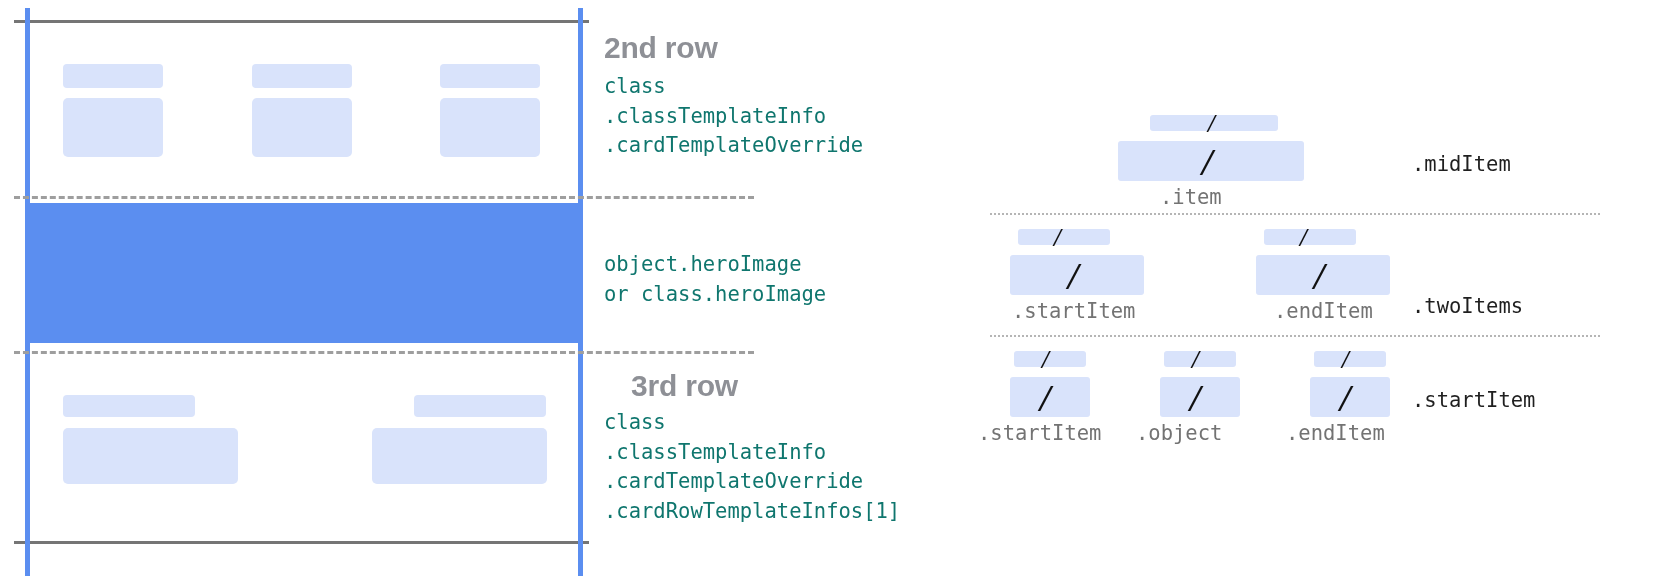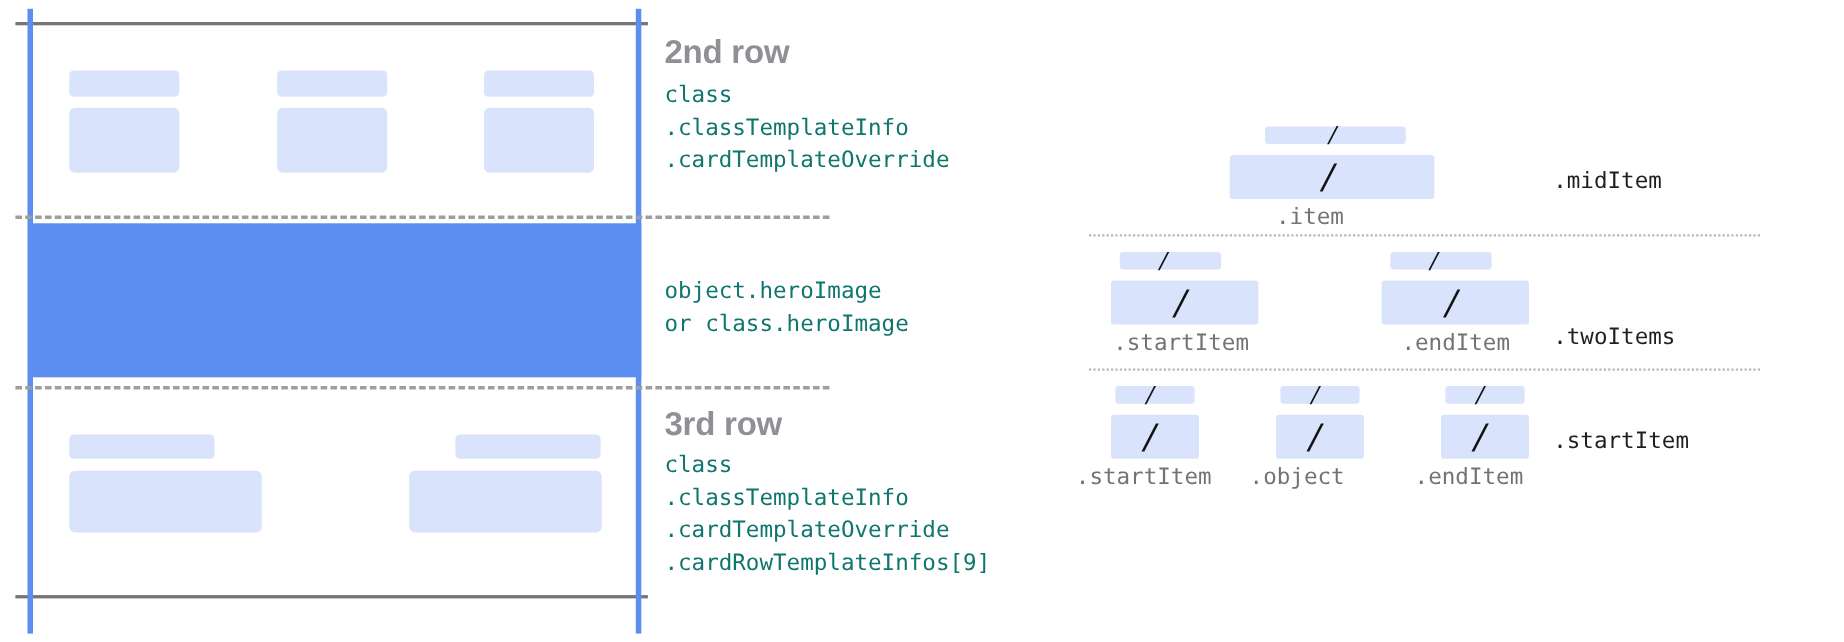--- a/index.html
+++ b/index.html
@@ -115,23 +115,23 @@
       <div class="chip" style="left:342px;top:70px;width:175px;height:56px;"></div>
     </div>
   </div>
 
   <div class="rowtitle" style="left:604px;top:31px;">2nd row</div>
 
   <div class="mono-blk" style="left:604px;top:72px;"><span>class</span><br><span>.classTemplateInfo</span><br><span>.cardTemplateOverride</span><br></div>
 
   <div class="mono-blk" style="left:604px;top:250px;"><span>object.heroImage</span><br><span>or class.heroImage</span></div>
 
-  <div class="rowtitle" style="left:604px;top:369px;">3rd row</div>
+  <div class="rowtitle" style="left:631px;top:369px;">3rd row</div>
 
-  <div class="mono-blk" style="left:604px;top:408px;"><span>class</span><br><span>.classTemplateInfo</span><br><span>.cardTemplateOverride</span><br><span>.cardRowTemplateInfos[9]</span></div>
+  <div class="mono-blk" style="left:604px;top:408px;"><span>class</span><br><span>.classTemplateInfo</span><br><span>.cardTemplateOverride</span><br><span>.cardRowTemplateInfos[1]</span></div>
 
   <div class="abs" style="left:960px;top:95px;width:716px;height:360px;">
 
     <div class="abs" style="left:0;top:0;width:716px;height:113px;">
       <div class="slot" style="left:158px;top:20px;width:186px;height:85px;">
         <div class="bar-top" style="left:32px;top:0;width:128px;height:16px;"></div>
         <div class="slash" style="left:90px;top:-4px;font-size:25px;">/</div>
         <div class="bar-main" style="left:0;top:26px;width:186px;height:40px;"></div>
         <div class="slash" style="left:84px;top:28px;font-size:38px;">/</div>
         <div class="cap" style="left:42px;top:70px;">.item</div>

